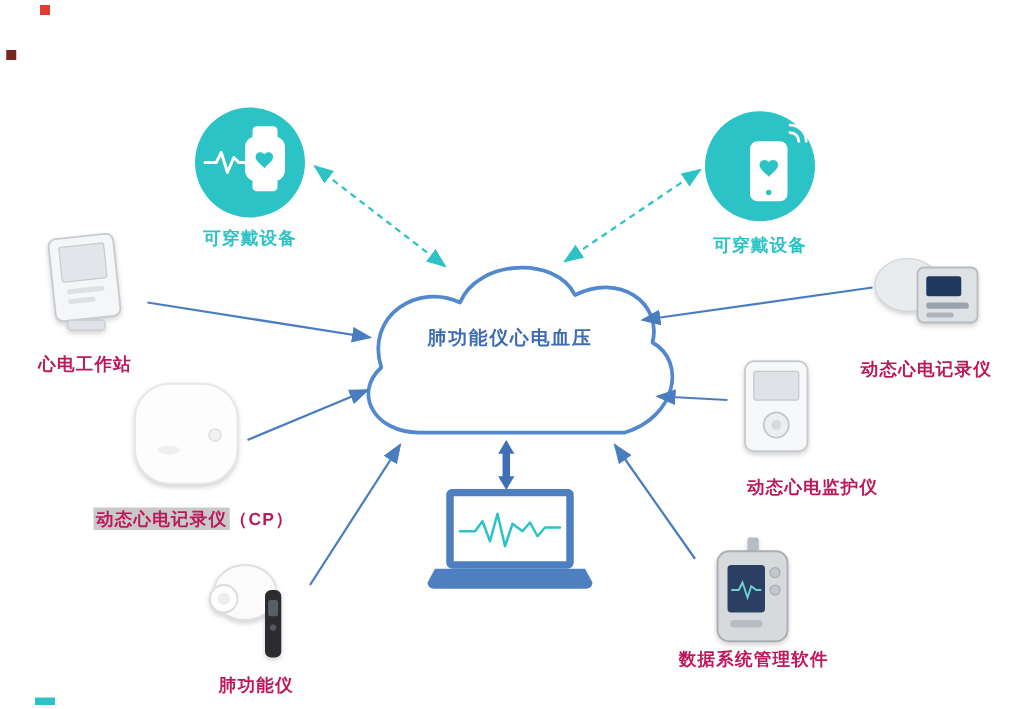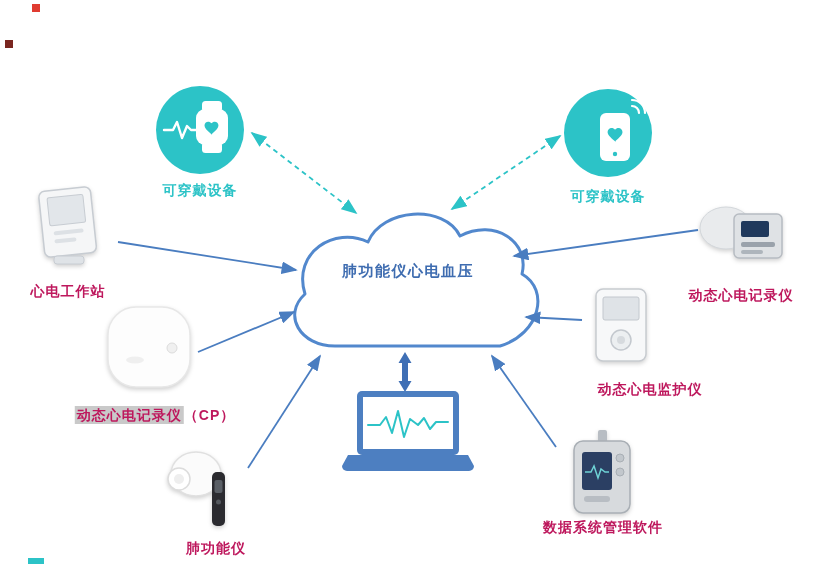--- a/index.html
+++ b/index.html
@@ -108,21 +108,21 @@
   <div class="device" style="left:162px; top:444px;">
     <svg width="84" height="90" viewBox="0 0 84 90">
       <ellipse cx="34" cy="30" rx="25" ry="22" fill="#fbfbfb" stroke="#e0e0e0" stroke-width="1.5"></ellipse>
       <circle cx="17" cy="35" r="11" fill="#ffffff" stroke="#dcdcdc" stroke-width="1.5"></circle>
       <circle cx="17" cy="35" r="5" fill="#eeeeee"></circle>
       <rect x="50" y="28" width="13" height="54" rx="5" fill="#2b2b30"></rect>
       <rect x="52.5" y="36" width="8" height="13" rx="2" fill="#5a5f66"></rect>
       <circle cx="56.5" cy="58" r="2.5" fill="#55595f"></circle>
     </svg>
   </div>
-  <div class="label" style="left:216px; top:540px;">肺功能仪</div>
+  <div class="label" style="left:205px; top:540px;">肺功能仪</div>
 
   <div class="device" style="left:698px; top:194px;">
     <svg width="92" height="76" viewBox="0 0 92 76">
       <ellipse cx="28" cy="34" rx="26" ry="21" fill="#e9ebed" stroke="#d2d6da"></ellipse>
       <rect x="36" y="20" width="48" height="44" rx="5" fill="#dfe2e5" stroke="#b7bcc2" stroke-width="1.5"></rect>
       <rect x="43" y="27" width="28" height="16" rx="2" fill="#20395c"></rect>
       <rect x="43" y="48" width="34" height="5" rx="2" fill="#9aa2ab"></rect>
       <rect x="43" y="56" width="22" height="4" rx="2" fill="#aeb5bc"></rect>
     </svg>
   </div>

